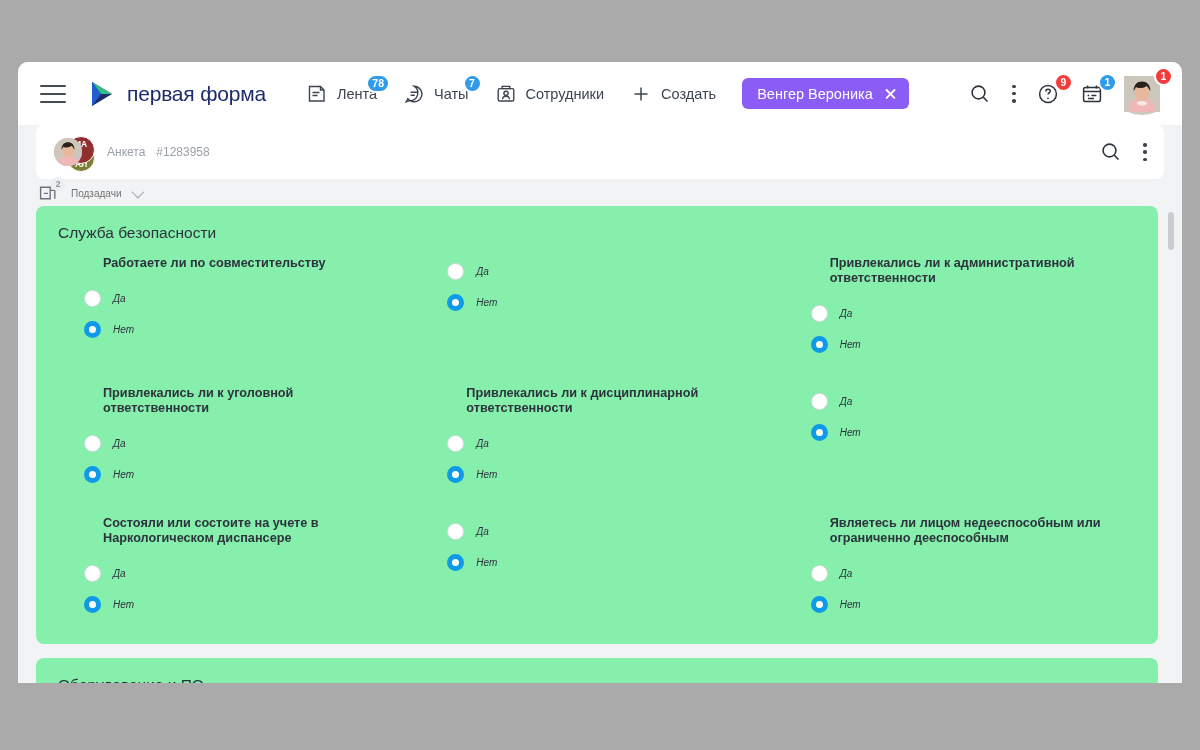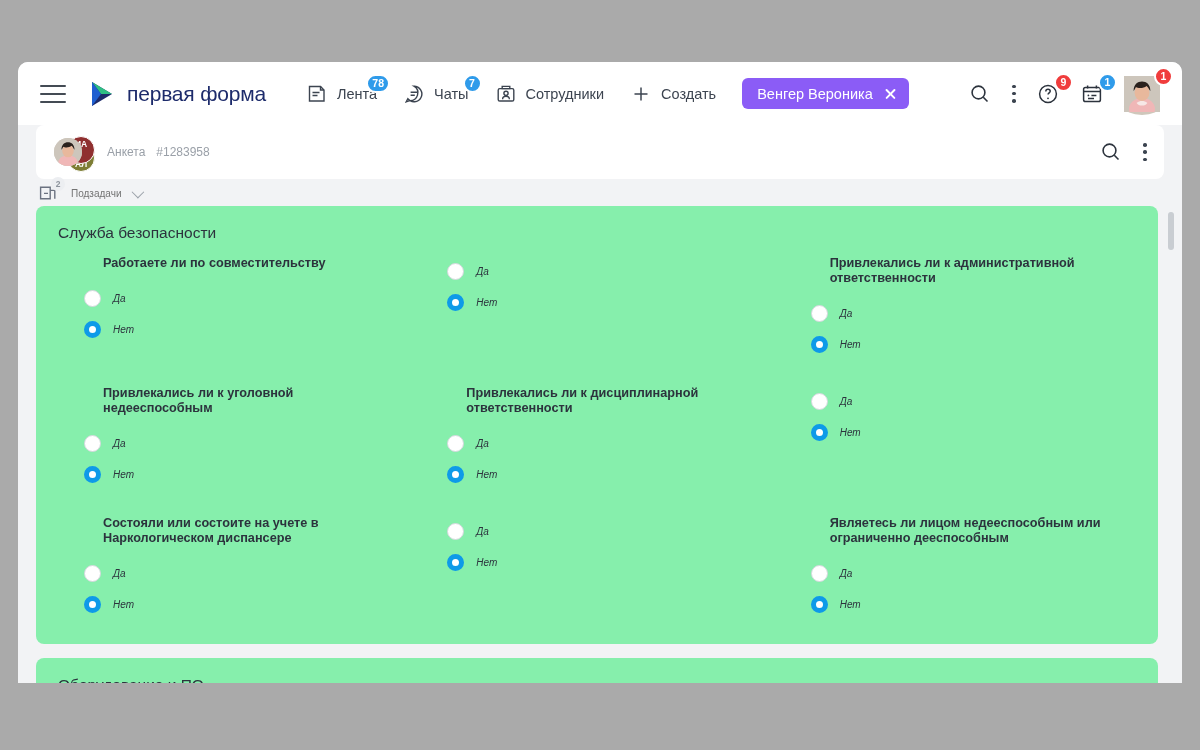--- a/index.html
+++ b/index.html
@@ -385,21 +385,21 @@
           </div>
           <div class="opt">
             <span class="radio on"></span>
             <span class="opt-label">Нет</span>
           </div>
         </div>
 
         <div class="qrow-gap"></div>
 
         <div class="qcell">
-          <div class="qlabel">Привлекались ли к уголовной недееспособным</div>
+          <div class="qlabel">Привлекались ли к уголовной ответственности</div>
           <div class="opt">
             <span class="radio"></span>
             <span class="opt-label">Да</span>
           </div>
           <div class="opt">
             <span class="radio on"></span>
             <span class="opt-label">Нет</span>
           </div>
         </div>
 

